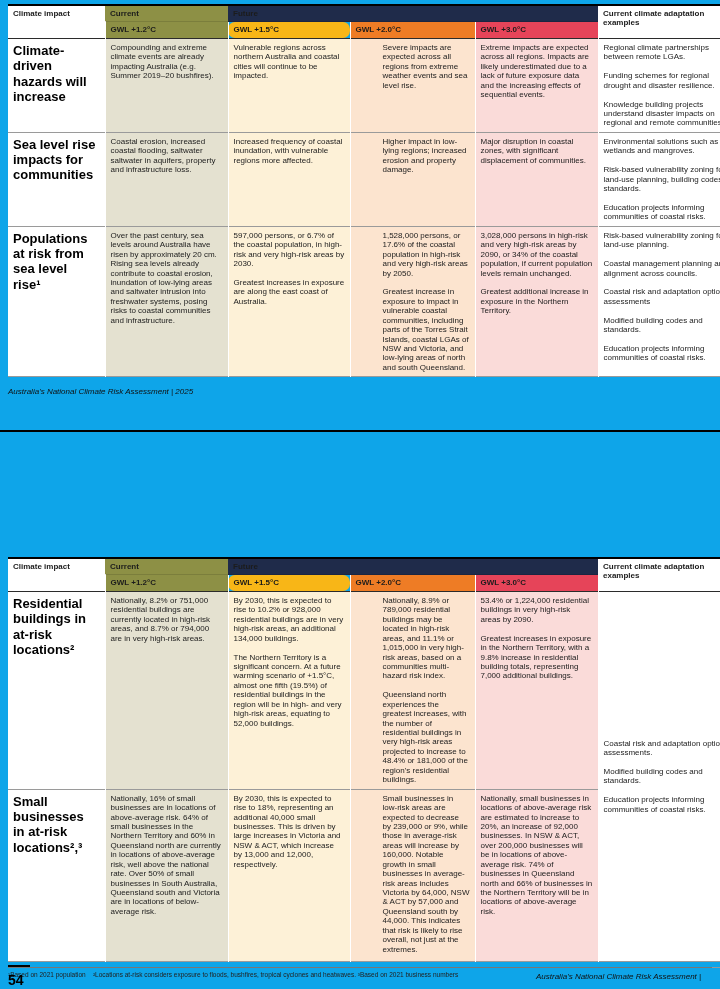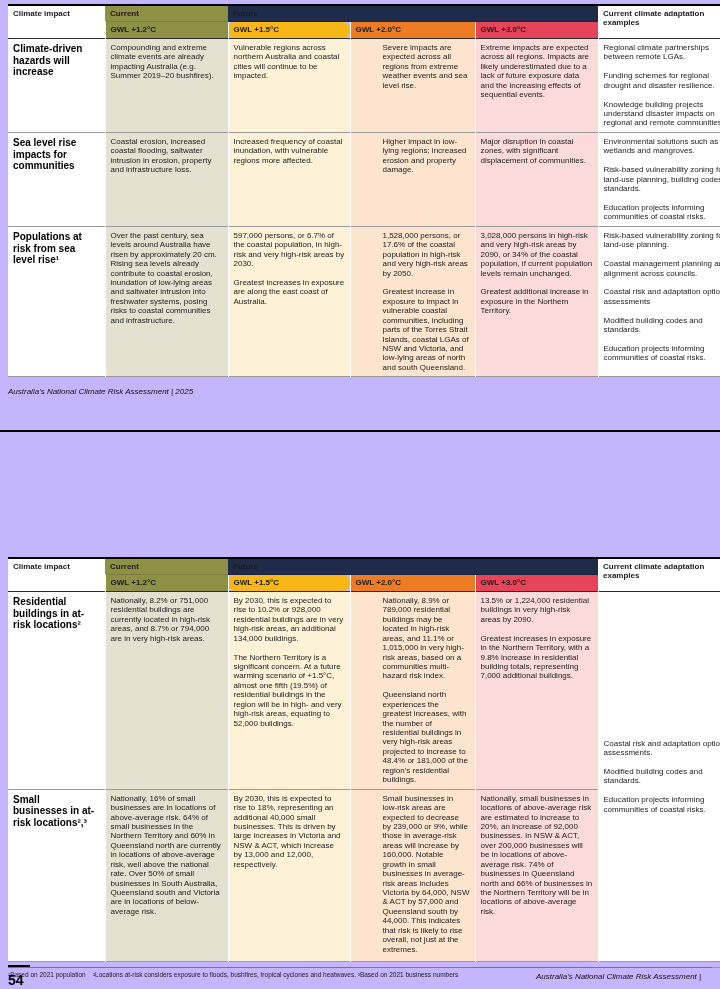--- a/index.html
+++ b/index.html
@@ -1,17 +1,17 @@
 <!DOCTYPE html>
 <html><head>
 <meta charset="utf-8">
 <style>
   * { margin:0; padding:0; box-sizing:border-box; }
   body { font-family:"Liberation Sans", sans-serif; background:#ffffff; }
-  .page { position:relative; width:720px; height:989px; overflow:hidden; background:#c4b5fd; }
+  .page { position:relative; width:720px; height:989px; overflow:hidden; background:#0ea5e9; }
 
   .panel { position:absolute; left:8px; }
   .panel-top { top:4px; }
   .panel-bottom { top:557px; }
 
   table.risk { border-collapse:collapse; table-layout:fixed; width:735px;
                border-top:2px solid #000; border-bottom:1px solid #9a9a9a; }
   .risk th, .risk td { vertical-align:top; text-align:left; padding:4px 5px;
                font-size:8px; line-height:1.18; color:#1c1c1c; white-space:pre-line; }
   .risk thead th { font-weight:bold; padding:3px 5px; }
@@ -23,21 +23,21 @@
   .h-gwl    { font-size:7.5px; color:#fff; border-left:1px solid #fff;
               border-top:1px solid rgba(0,0,0,0.12); }
   .g12 { background:#8d9045; }
   .g15 { background:#f8b617; color:#1a1a1a !important;border-radius:7px; }
   .g20 { background:#ee7c25; }
   .g30 { background:#e64459; }
 
   .risk tbody tr { border-top:1px solid #9a9a9a; }
   .risk tbody tr:first-child { border-top:1px solid #2b2b2b; }
 
-  td.c-impact { font-weight:bold; font-size:10px; background:#fff; padding-right:8px; color:#000; }
+  td.c-impact { font-weight:bold; font-size:13px; background:#fff; padding-right:8px; color:#000; }
   td.c-cur { background:#e4e1d0; border-left:1px solid #fff; }
   td.c-15  { background:#fdf1d7; border-left:1px solid #fff; }
   td.c-20  { background:#fce4cf; border-left:1px solid #fff;padding-left:32px; }
   td.c-30  { background:#fadbd9; border-left:1px solid #fff; }
   td.c-adapt { background:#fff; border-left:1px solid #fff; }
   td.c-adapt-mid { vertical-align:middle; }
 
   tr.t1r1 { height:92px; } tr.t1r2 { height:88px; } tr.t1r3 { height:146px; }
   tr.t2r1 { height:178px; } tr.t2r2 { height:172px; }
 
@@ -91,21 +91,21 @@
           <td class="c-20">Severe impacts are expected across all regions from extreme weather events and sea level rise.</td>
           <td class="c-30">Extreme impacts are expected across all regions. Impacts are likely underestimated due to a lack of future exposure data and the increasing effects of sequential events.</td>
           <td class="c-adapt">Regional climate partnerships between remote LGAs.
 
 Funding schemes for regional drought and disaster resilience.
 
 Knowledge building projects understand disaster impacts on regional and remote communities.</td>
         </tr>
         <tr class="t1r2">
           <td class="c-impact">Sea level rise impacts for communities</td>
-          <td class="c-cur">Coastal erosion, increased coastal flooding, saltwater intrusion in erosion, property and infrastructure loss.</td>
+          <td class="c-cur">Coastal erosion, increased coastal flooding, saltwater saltwater in aquifers, property and infrastructure loss.</td>
           <td class="c-15">Increased frequency of coastal inundation, with vulnerable regions more affected.</td>
           <td class="c-20">Higher impact in low-lying regions; increased erosion and property damage.</td>
           <td class="c-30">Major disruption in coastal zones, with significant displacement of communities.</td>
           <td class="c-adapt">Environmental solutions such as wetlands and mangroves.
 
 Risk-based vulnerability zoning for land-use planning, building codes and standards.
 
 Education projects informing communities of coastal risks.</td>
         </tr>
         <tr class="t1r3">
@@ -164,21 +164,21 @@
       <tbody>
         <tr class="t2r1">
           <td class="c-impact">Residential buildings in at-risk locations²</td>
           <td class="c-cur">Nationally, 8.2% or 751,000 residential buildings are currently located in high-risk areas, and 8.7% or 794,000 are in very high-risk areas.</td>
           <td class="c-15">By 2030, this is expected to rise to 10.2% or 928,000 residential buildings are in very high-risk areas, an additional 134,000 buildings.
 
 The Northern Territory is a significant concern. At a future warming scenario of +1.5°C, almost one fifth (19.5%) of residential buildings in the region will be in high- and very high-risk areas, equating to 52,000 buildings.</td>
           <td class="c-20">Nationally, 8.9% or 789,000 residential buildings may be located in high-risk areas, and 11.1% or 1,015,000 in very high-risk areas, based on a communities multi-hazard risk index.
 
 Queensland north experiences the greatest increases, with the number of residential buildings in very high-risk areas projected to increase to 48.4% or 181,000 of the region's residential buildings.</td>
-          <td class="c-30">13.5% or 1,224,000 residential buildings in very high-risk areas by 2090.
+          <td class="c-30">53.4% or 1,224,000 residential buildings in very high-risk areas by 2090.
 
 Greatest increases in exposure in the Northern Territory, with a 9.8% increase in residential building totals, representing 7,000 additional buildings.</td>
           <td class="c-adapt c-adapt-mid" rowspan="2">Coastal risk and adaptation options assessments.
 
 Modified building codes and standards.
 
 Education projects informing communities of coastal risks.</td>
         </tr>
         <tr class="t2r2">
           <td class="c-impact">Small businesses in at-risk locations²,³</td>

